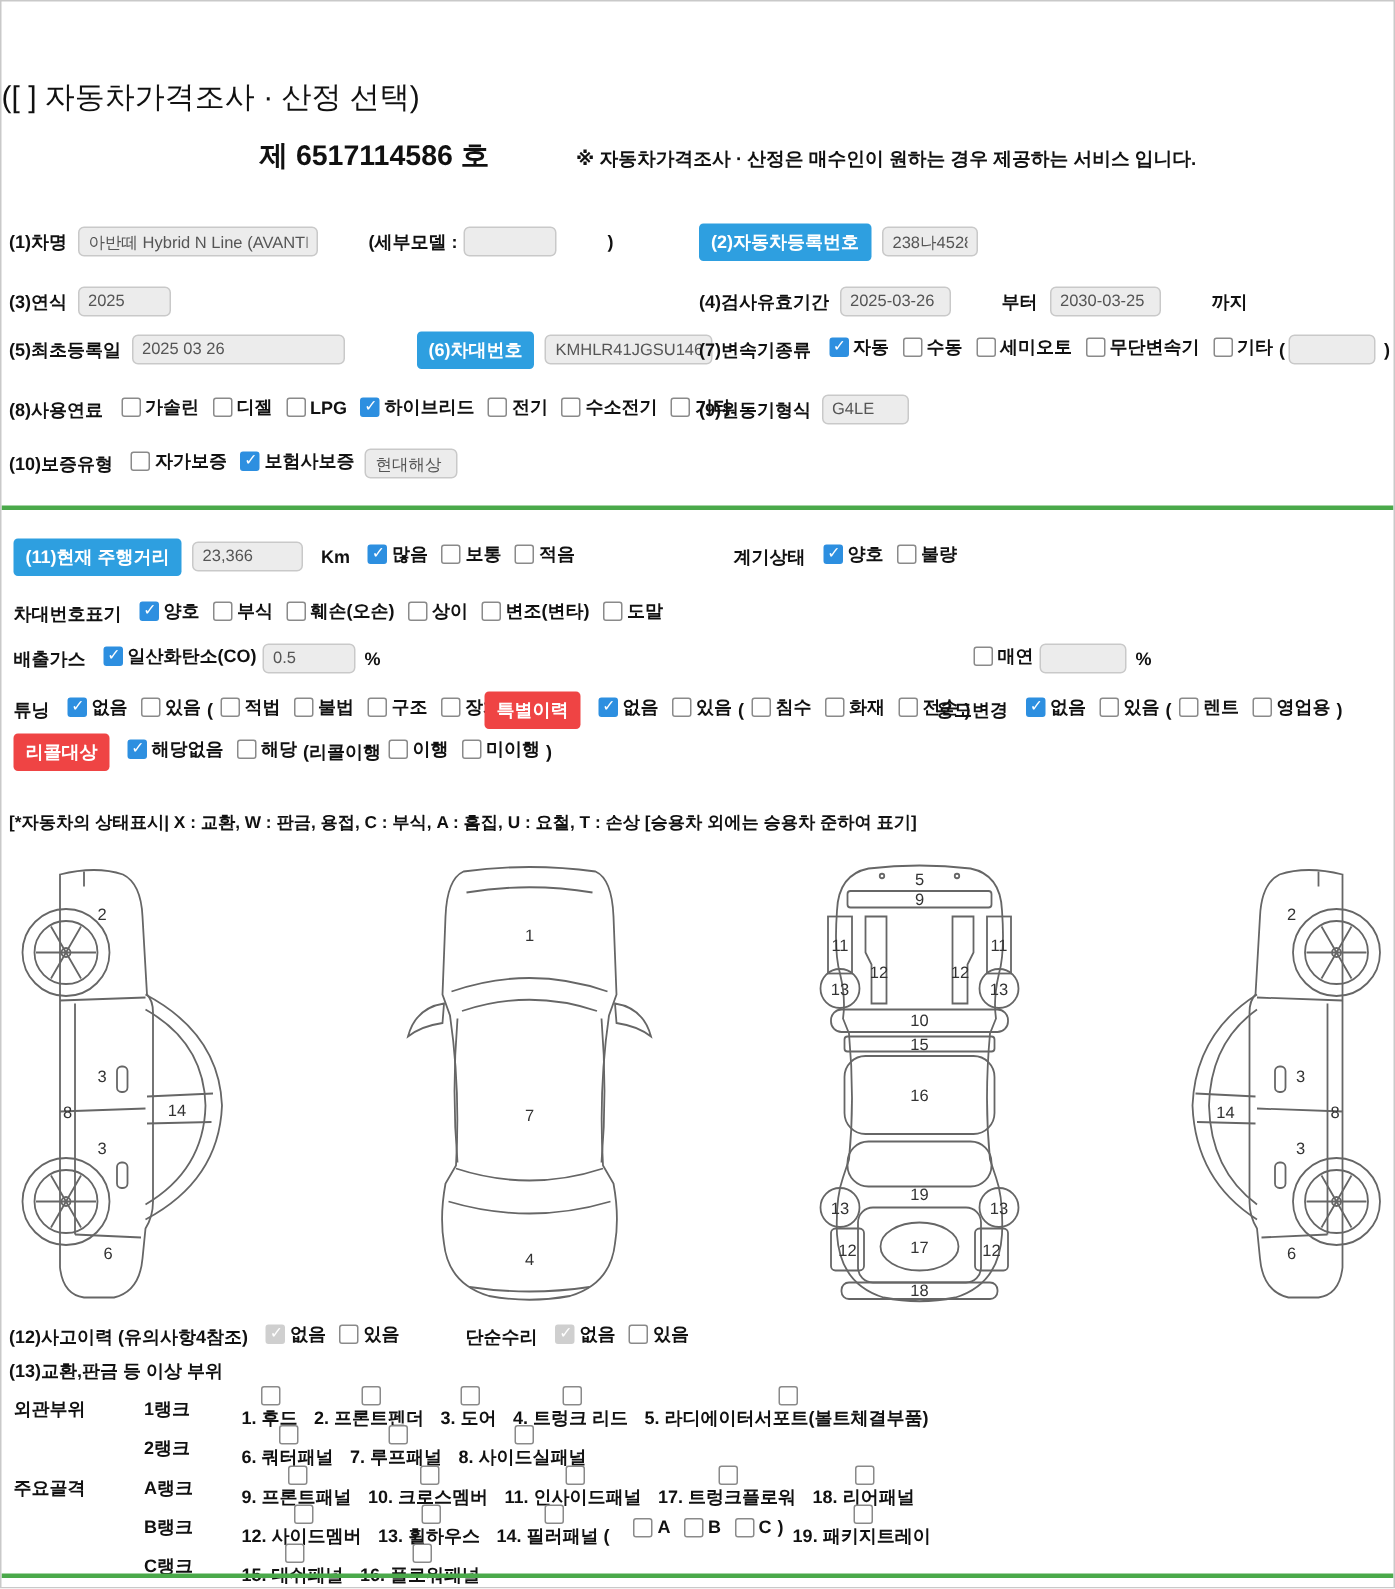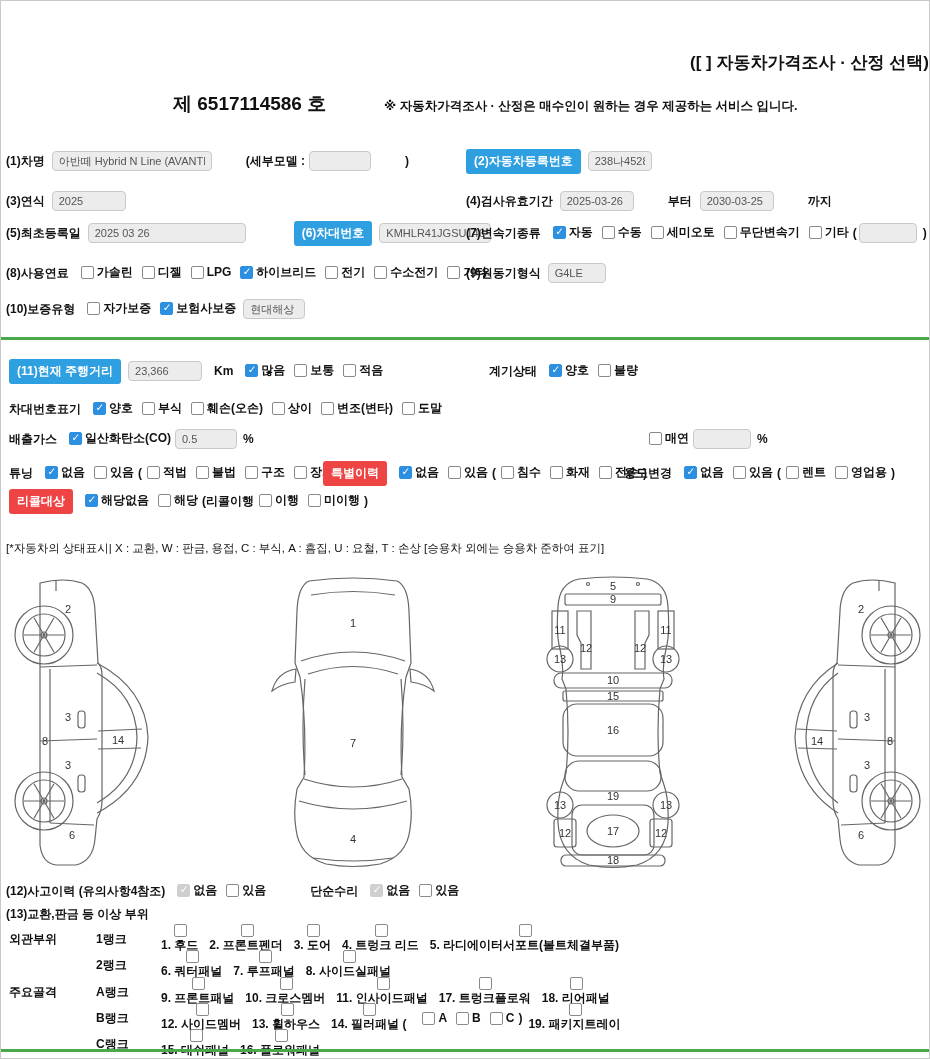--- a/index.html
+++ b/index.html
@@ -1,39 +1,39 @@
 <!DOCTYPE html>
 <html><head>
 <meta charset="utf-8">
 <style>
   html,body{margin:0;padding:0;background:#fff;}
   .page{position:relative;width:930px;height:1059px;background:#fff;border:1px solid #c9c9c9;
         box-sizing:border-box;font-family:"Liberation Sans","DejaVu Sans",sans-serif;color:#111;overflow:hidden;}
   .title{position:absolute;top:12px;left:0;width:100%;text-align:center;font-size:23px;font-weight:800;letter-spacing:1px;}
-  .subtitle{position:absolute;top:50px;left:0;width:100%;text-align:right;font-size:17px;font-weight:700;}
+  .subtitle{position:absolute;top:50px;left:0;width:100%;text-align:left;font-size:20px;font-weight:400;}
   .docno{position:absolute;top:90px;left:172px;font-size:19px;font-weight:800;}
   .docnote{position:absolute;top:97px;left:383px;font-size:12.5px;font-weight:700;}
   .grp{position:absolute;display:inline-flex;align-items:center;white-space:nowrap;height:24px;}
   .lbl{font-weight:700;font-size:12px;margin-right:7px;}
   .txt{font-weight:700;font-size:12px;margin:0 4px;padding-left:24px;}
   .inp{background:#ececec;border:1px solid #c9c9c9;border-radius:4px;height:20px;font-size:11px;color:#555;
        padding:0 6px;box-sizing:border-box;margin-right:6px;font-family:inherit;}
   .bdg{background:#2e9fe0;color:#fff;font-weight:700;font-size:12px;padding:4px 8px;border-radius:3px;margin-right:7px;}
   .bdg.sky{background:#ef4444;}
   .opt{display:inline-flex;align-items:center;margin-right:4px;}
   .gapL .opt{margin-right:11px;flex-direction:column;}
   .cb{width:13px;height:13px;border:1.5px solid #8a8a8a;border-radius:2px;background:#fff;display:inline-block;
       margin:0 3px 0 5px;position:relative;box-sizing:border-box;flex:0 0 auto;}
   .cb.on{background:#2d8fe0;border-color:#2d8fe0;}
   .cb.on::after{content:"✓";color:#fff;font-size:10.5px;font-weight:700;position:absolute;left:1.5px;top:-1.5px;}
   .cb.gr{background:#cfcfcf;border-color:#cfcfcf;}
   .cb.gr::after{content:"✓";color:#fff;font-size:10.5px;font-weight:700;position:absolute;left:1.5px;top:-1.5px;}
   .ol{font-weight:700;font-size:12px;}
   .hr-green{position:absolute;left:0;width:100%;height:3px;background:#4aa94a;}
-  .note{position:absolute;left:5px;font-size:11.5px;font-weight:400;text-align:center;}
+  .note{position:absolute;left:5px;font-size:11.5px;font-weight:700;text-align:center;}
   svg{position:absolute;}
   svg path,svg rect,svg circle,svg ellipse,svg line{fill:none;stroke:#666;stroke-width:1.2;}
   svg text{fill:#333;font-size:11px;font-weight:400;text-anchor:middle;stroke:none;font-family:inherit;}
 </style>
 </head>
 <body>
 
 <div class="page">
 
   <div class="subtitle">([ ] 자동차가격조사 · 산정 선택)</div>
@@ -47,33 +47,33 @@
     <input class="inp" style="width: 62px;" readonly="" value="">
     <span class="txt">)</span>
   </div>
   <div class="grp" style="top:148px;left:465px">
     <span class="bdg">(2)자동차등록번호</span>
     <input class="inp" style="width: 64px;" readonly="" value="238나4528">
   </div>
 
   <div class="grp" style="top:188px;left:5px">
     <span class="lbl">(3)연식</span>
-    <input class="inp" style="width: 74px;" readonly="" value="2025">
+    <input class="inp" style="width: 62px;" readonly="" value="2025">
   </div>
   <div class="grp" style="top:188px;left:465px">
     <span class="lbl">(4)검사유효기간</span>
     <input class="inp" style="width: 74px;" readonly="" value="2025-03-26">
     <span class="txt">부터</span>
     <input class="inp" style="width: 74px; margin-left: 4px;" readonly="" value="2030-03-25">
     <span class="txt">까지</span>
   </div>
 
   <div class="grp" style="top:220px;left:5px">
     <span class="lbl">(5)최초등록일</span>
-    <input class="inp" style="width: 158px;" readonly="" value="2025 03 26">
+    <input class="inp" style="width: 142px;" readonly="" value="2025 03 26">
     <span class="bdg" style="margin-left:42px">(6)차대번호</span>
     <input class="inp" style="width: 112px;" readonly="" value="KMHLR41JGSU146929">
   </div>
   <div class="grp" style="top:220px;left:465px">
     <span class="lbl">(7)변속기종류</span>
     <span><span class="opt">
           <span class="cb on"></span>
           <span class="ol">자동</span>
         </span><span class="opt">
           <span class="cb"></span>

